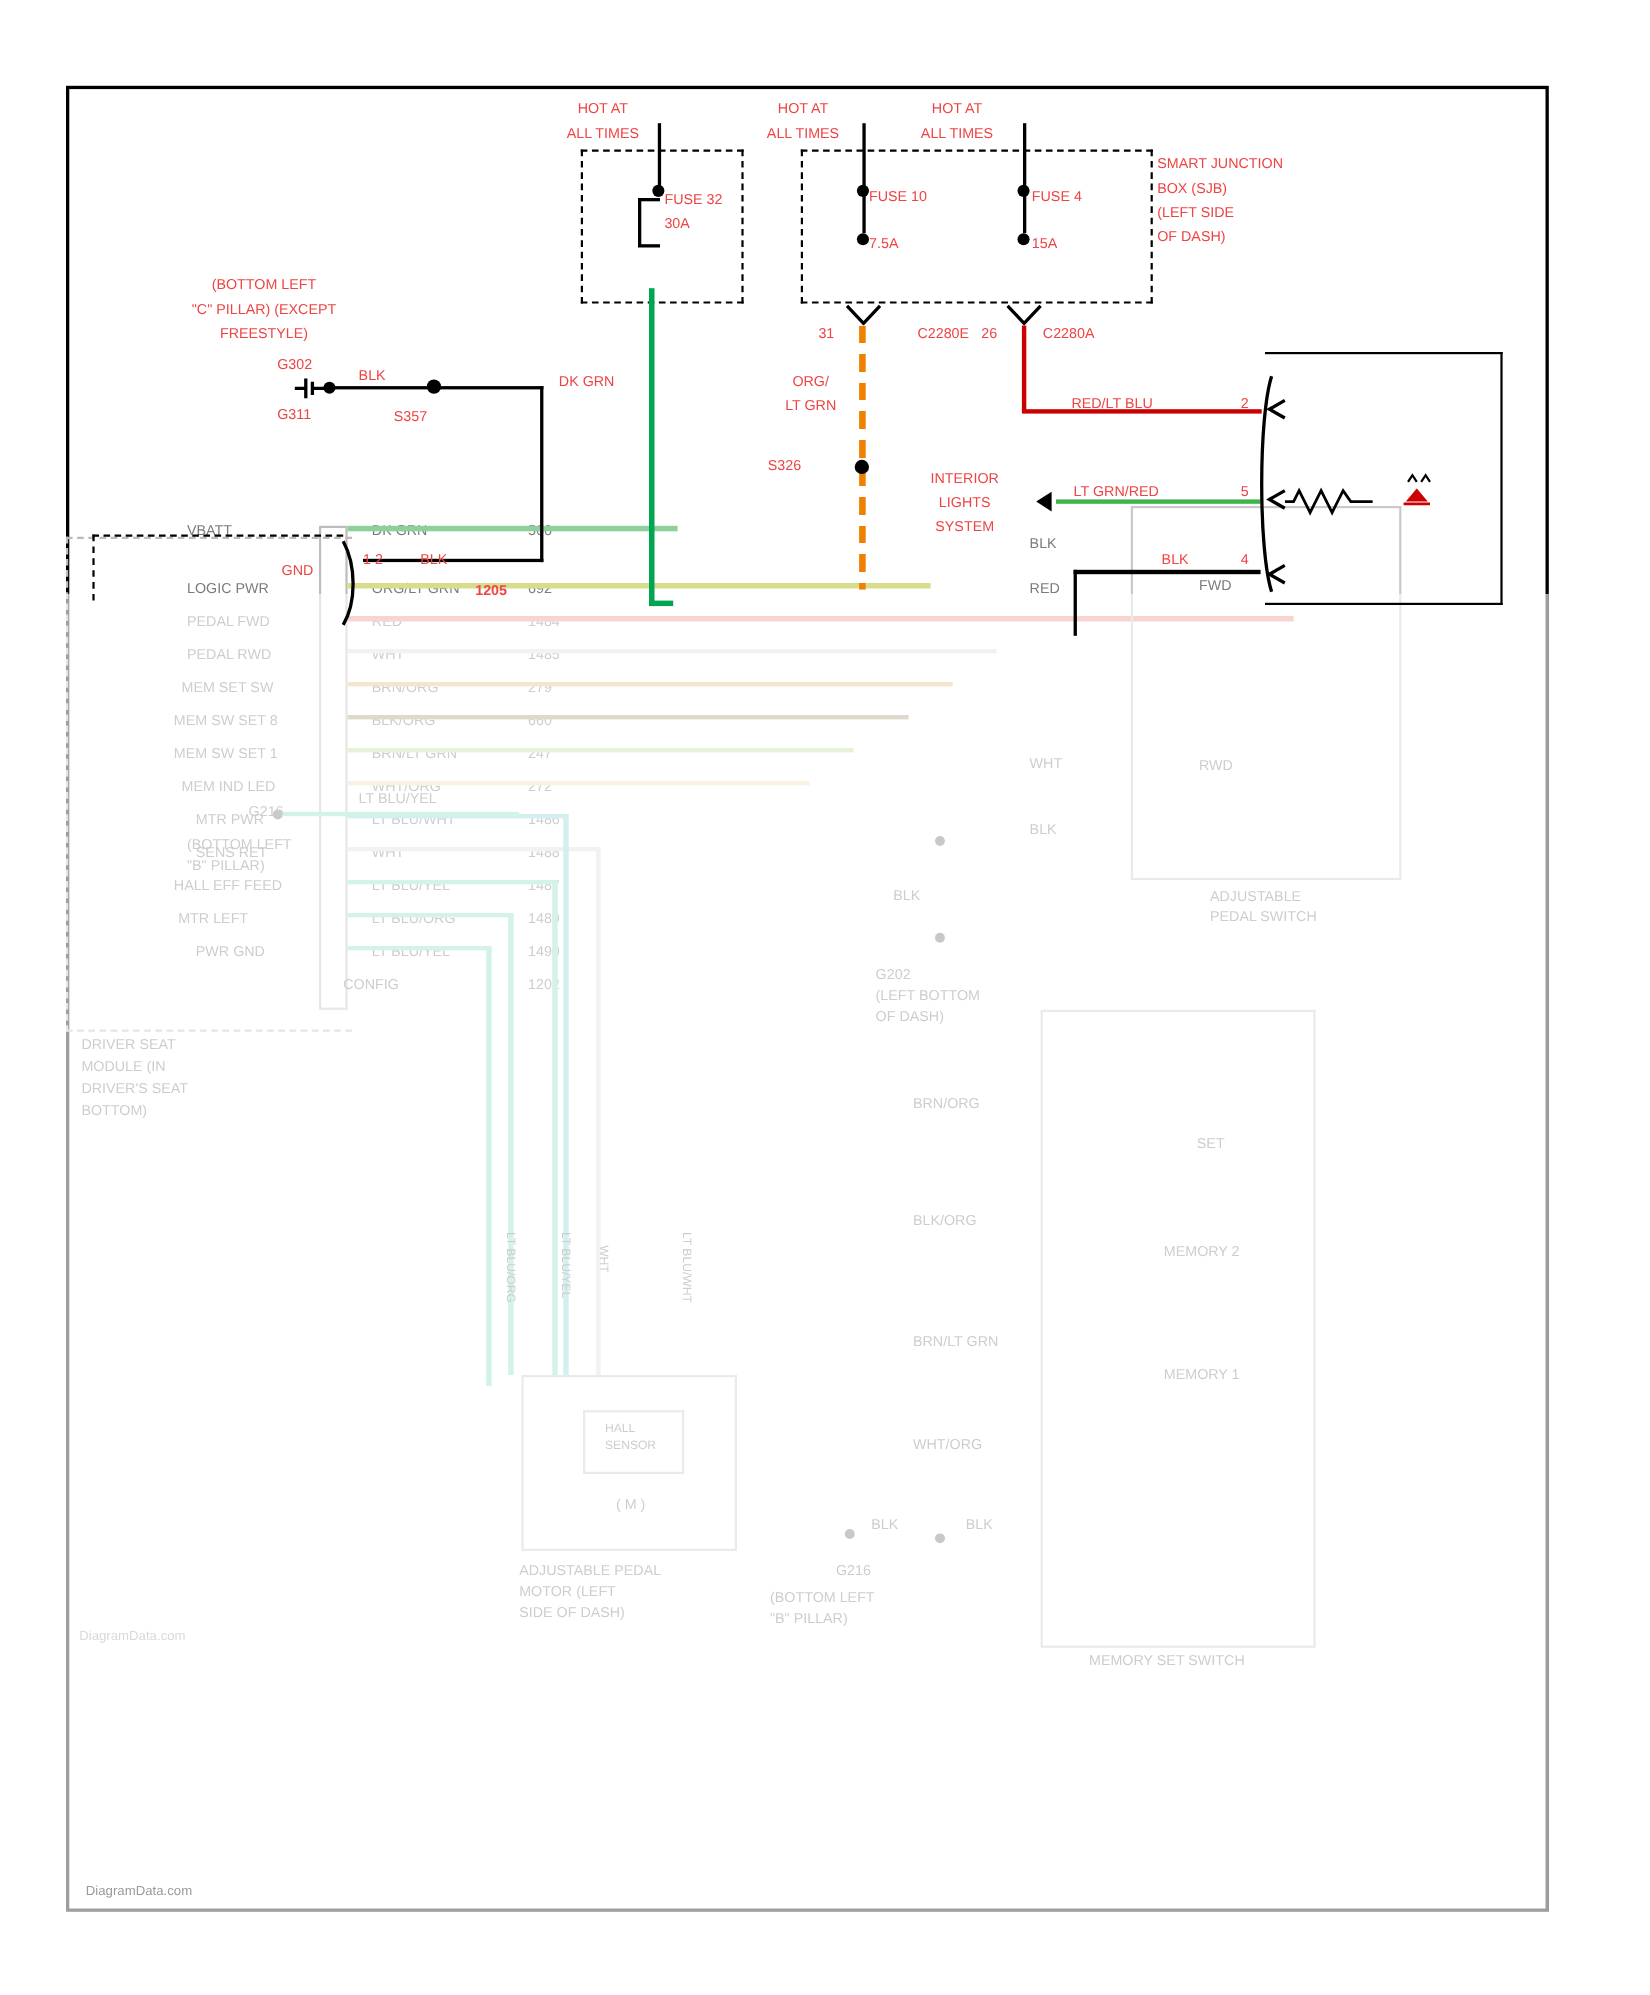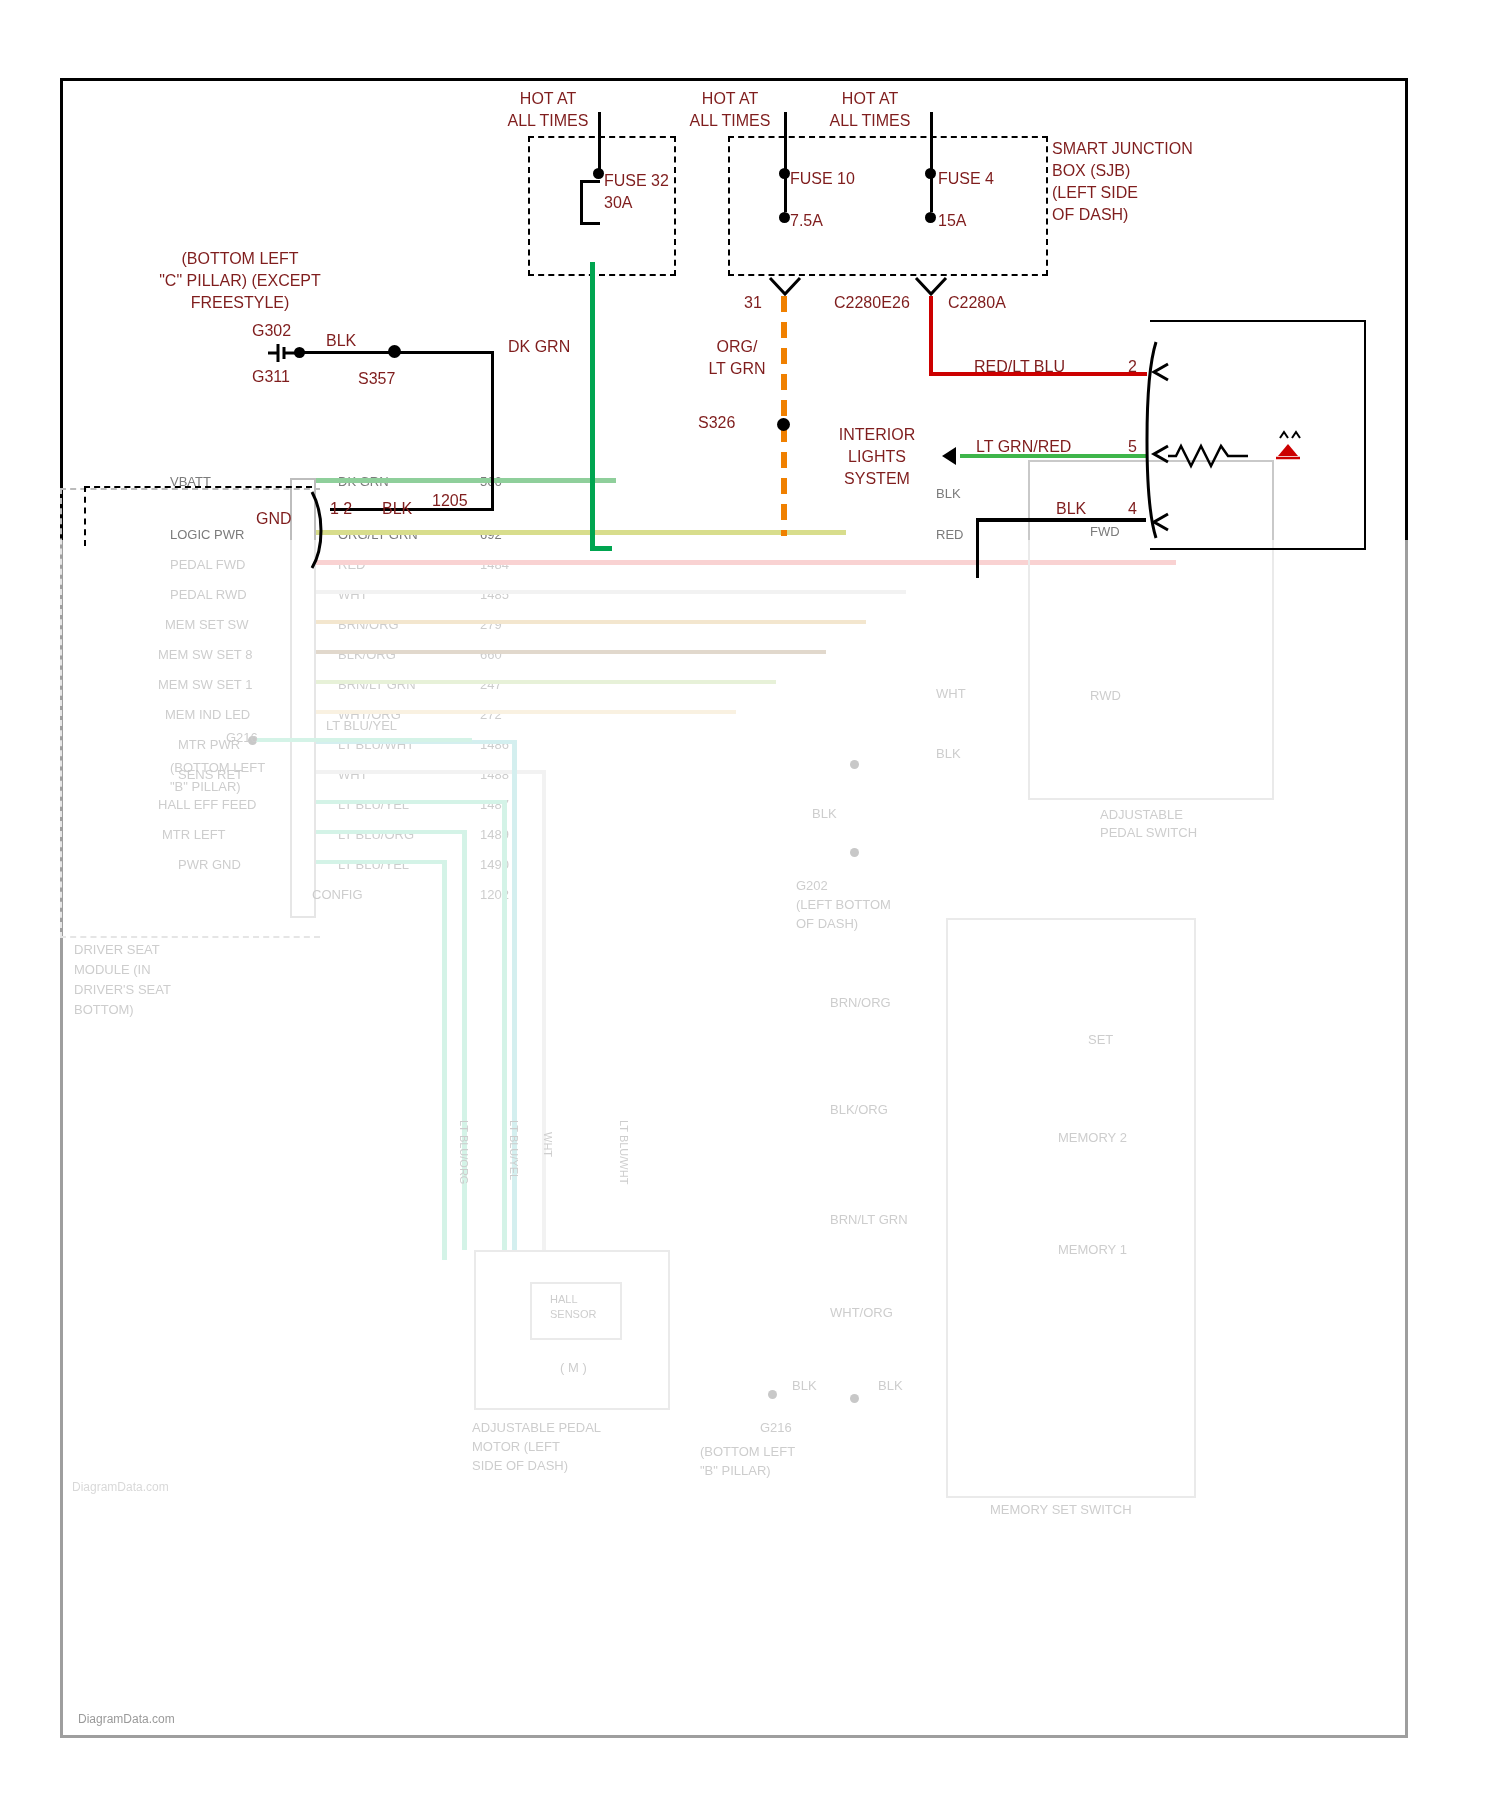--- a/index.html
+++ b/index.html
@@ -1,21 +1,21 @@
 <!DOCTYPE html>
 <html><head>
 <meta charset="utf-8">
 <style>
   html,body{margin:0;padding:0;background:#ffffff;}
   body{width:1500px;height:1814px;position:relative;font-family:"Liberation Sans",sans-serif;}
   #root{position:absolute;left:0;top:0;width:1500px;height:1814px;overflow:hidden;background:#fff;}
 
   .frame{position:absolute;left:60px;top:78px;width:1348px;height:1660px;border:3px solid #000;background:#fff;box-sizing:border-box;}
 
-  .lbl{position:absolute;font-size:16px;color:#7f1d1d;line-height:22px;white-space:pre;}
+  .lbl{position:absolute;font-size:13px;color:#ef4444;line-height:22px;white-space:pre;}
   .lbl.c{text-align:center;}
   .lbl.r{text-align:right;}
 
   .dashbox{position:absolute;border:2px dashed #000;box-sizing:border-box;}
   .solidbox{position:absolute;border:2px solid #000;box-sizing:border-box;}
 
   .wire{position:absolute;background:#000;}
   .h{height:3px;}
   .v{width:3px;}
 
@@ -289,21 +289,21 @@
   <div class="wire h" style="left:300px;top:351px;width:194px;"></div>
   <div class="dotS" style="left:388px;top:345px;"></div>
   <div class="lbl" style="left:326px;top:330px;">BLK</div>
   <div class="lbl" style="left:358px;top:368px;">S357</div>
   <div class="wire v" style="left:491px;top:351px;height:160px;"></div>
   <div class="wire h" style="left:330px;top:508px;width:164px;"></div>
 
   <div class="lbl" style="left:256px;top:508px;">GND</div>
   <div class="lbl" style="left:330px;top:498px;">1 2</div>
   <div class="lbl" style="left:382px;top:498px;">BLK</div>
-  <div class="lbl" style="left:432px;top:490px;">1205</div>
+  <div class="lbl" style="left:432px;top:526px;font-weight:bold;">1205</div>
 
   <svg style="position:absolute;left:308px;top:490px;width:20px;height:80px;">
     <path d="M4,2 C16,24 16,58 4,78" fill="none" stroke="#000" stroke-width="3"></path>
   </svg>
 
   <div style="position:absolute;left:84px;top:486px;width:228px;height:60px;border-top:2px dashed #000;border-left:2px dashed #000;box-sizing:border-box;"></div>
 
   <div class="site" style="left:78px;top:1712px;">DiagramData.com</div>
 </div>
 

